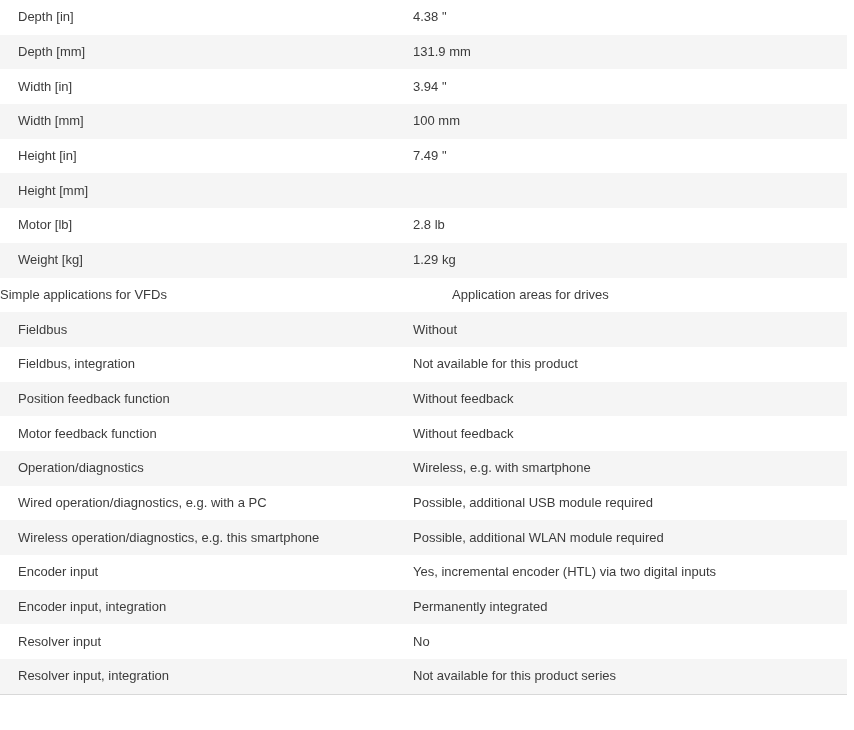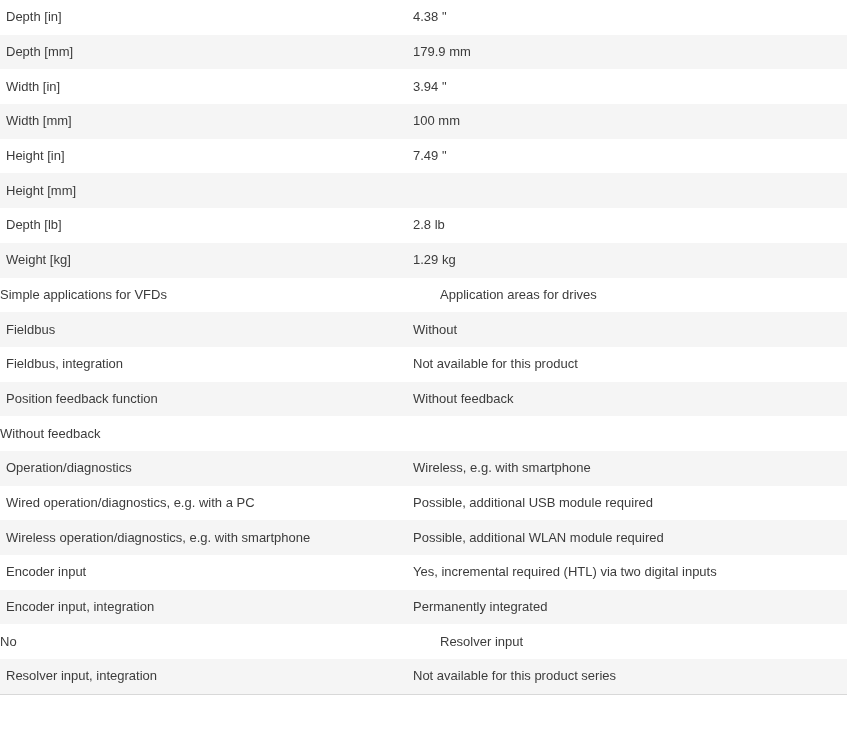--- a/index.html
+++ b/index.html
@@ -28,21 +28,21 @@
   }
   .cell {
     padding-top: 8.35px;
     padding-bottom: 8.35px;
     line-height: 18px;
   }
   .cell.label {
     box-sizing: border-box;
     width: 413px;
     flex-shrink: 0;
-    padding-left: 6px;
+    padding-left: 18px;
     padding-right: 12px;
   }
   .cell.value {
     flex: 1;
     padding-right: 12px;
   }
   .value-line {
     line-height: 18px;
   }
 </style>
@@ -53,21 +53,21 @@
   <div class="spec-row">
     <div class="cell label">Depth [in]</div>
     <div class="cell value">
         <div class="value-line">4.38 "</div>
       </div>
   </div>
 
   <div class="spec-row">
     <div class="cell label">Depth [mm]</div>
     <div class="cell value">
-        <div class="value-line">179.9 mm</div>
+        <div class="value-line">131.9 mm</div>
       </div>
   </div>
 
   <div class="spec-row">
     <div class="cell label">Width [in]</div>
     <div class="cell value">
         <div class="value-line">3.94 "</div>
       </div>
   </div>
 
@@ -83,21 +83,21 @@
     <div class="cell value">
         <div class="value-line">7.49 "</div>
       </div>
   </div>
 
   <div class="spec-row">
     <div class="cell label">Height [mm]</div>
   </div>
 
   <div class="spec-row">
-    <div class="cell label">Depth [lb]</div>
+    <div class="cell label">Motor [lb]</div>
     <div class="cell value">
         <div class="value-line">2.8 lb</div>
       </div>
   </div>
 
   <div class="spec-row">
     <div class="cell label">Weight [kg]</div>
     <div class="cell value">
         <div class="value-line">1.29 kg</div>
       </div>
@@ -125,65 +125,66 @@
   </div>
 
   <div class="spec-row">
     <div class="cell label">Position feedback function</div>
     <div class="cell value">
         <div class="value-line">Without feedback</div>
       </div>
   </div>
 
   <div class="spec-row">
+    <div class="cell label">Motor feedback function</div>
     <div class="cell value">
         <div class="value-line">Without feedback</div>
       </div>
   </div>
 
   <div class="spec-row">
     <div class="cell label">Operation/diagnostics</div>
     <div class="cell value">
         <div class="value-line">Wireless, e.g. with smartphone</div>
       </div>
   </div>
 
   <div class="spec-row">
     <div class="cell label">Wired operation/diagnostics, e.g. with a PC</div>
     <div class="cell value">
         <div class="value-line">Possible, additional USB module required</div>
       </div>
   </div>
 
   <div class="spec-row">
-    <div class="cell label">Wireless operation/diagnostics, e.g. with smartphone</div>
+    <div class="cell label">Wireless operation/diagnostics, e.g. this smartphone</div>
     <div class="cell value">
         <div class="value-line">Possible, additional WLAN module required</div>
       </div>
   </div>
 
   <div class="spec-row">
     <div class="cell label">Encoder input</div>
     <div class="cell value">
-        <div class="value-line">Yes, incremental required (HTL) via two digital inputs</div>
+        <div class="value-line">Yes, incremental encoder (HTL) via two digital inputs</div>
       </div>
   </div>
 
   <div class="spec-row">
     <div class="cell label">Encoder input, integration</div>
     <div class="cell value">
         <div class="value-line">Permanently integrated</div>
       </div>
   </div>
 
   <div class="spec-row">
+    <div class="cell label">Resolver input</div>
     <div class="cell value">
         <div class="value-line">No</div>
       </div>
-    <div class="cell label">Resolver input</div>
   </div>
 
   <div class="spec-row">
     <div class="cell label">Resolver input, integration</div>
     <div class="cell value">
         <div class="value-line">Not available for this product series</div>
       </div>
   </div>
 </div>
 

